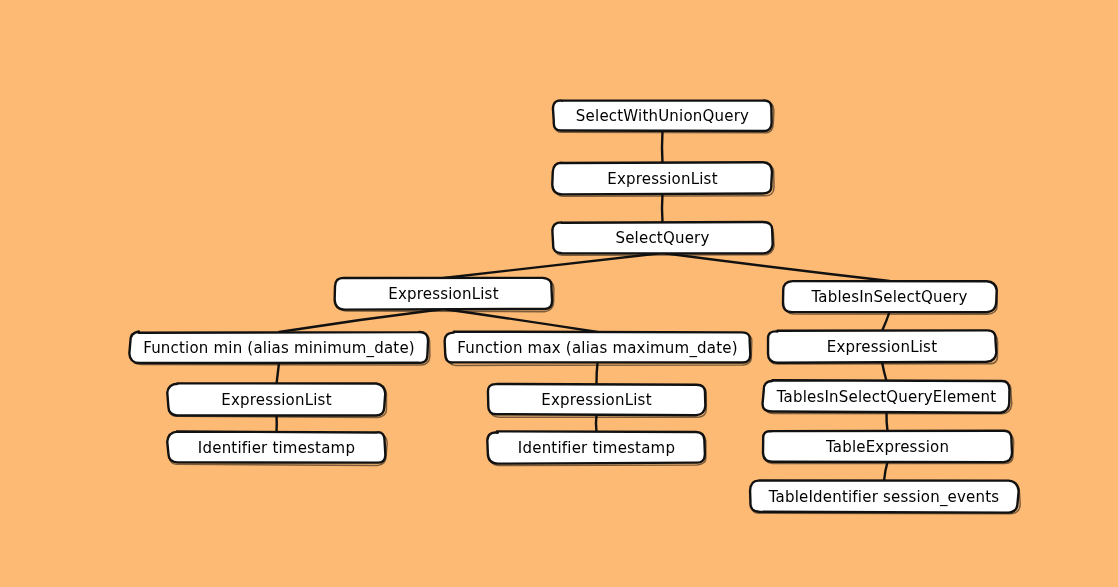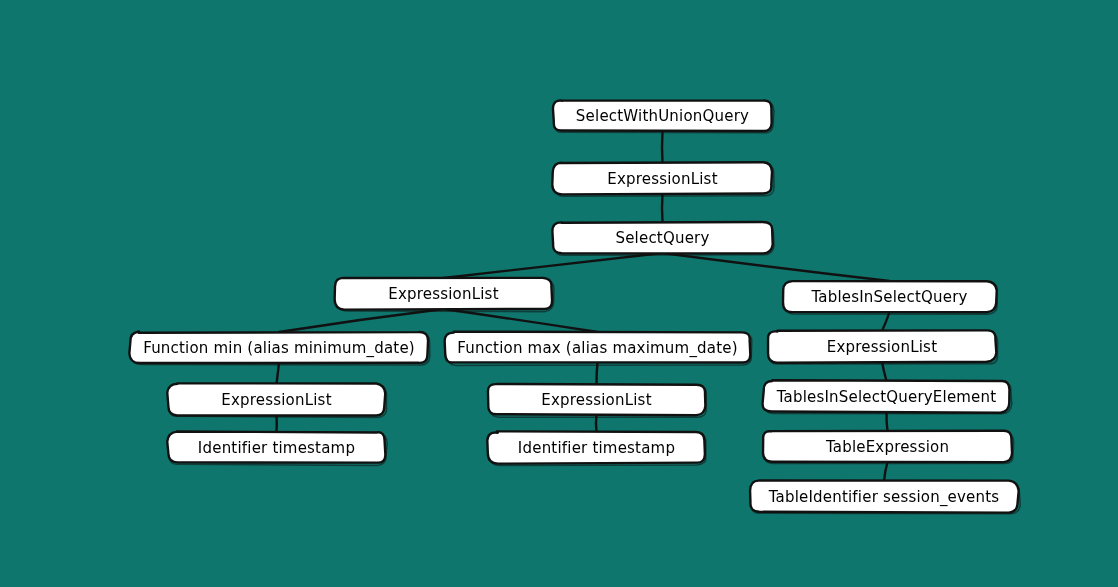--- a/index.html
+++ b/index.html
@@ -10,21 +10,21 @@
   body {
     width: 1118px;
     height: 587px;
     font-family: "DejaVu Sans", sans-serif;
     overflow: hidden;
   }
   #diagram-root {
     position: relative;
     width: 1118px;
     height: 587px;
-    background: #0f766e;
+    background: #fdba74;
   }
   svg#tree-svg {
     display: block;
     width: 1118px;
     height: 587px;
   }
   .node-box {
     fill: #ffffff;
     stroke: #111111;
     stroke-width: 2.4;

